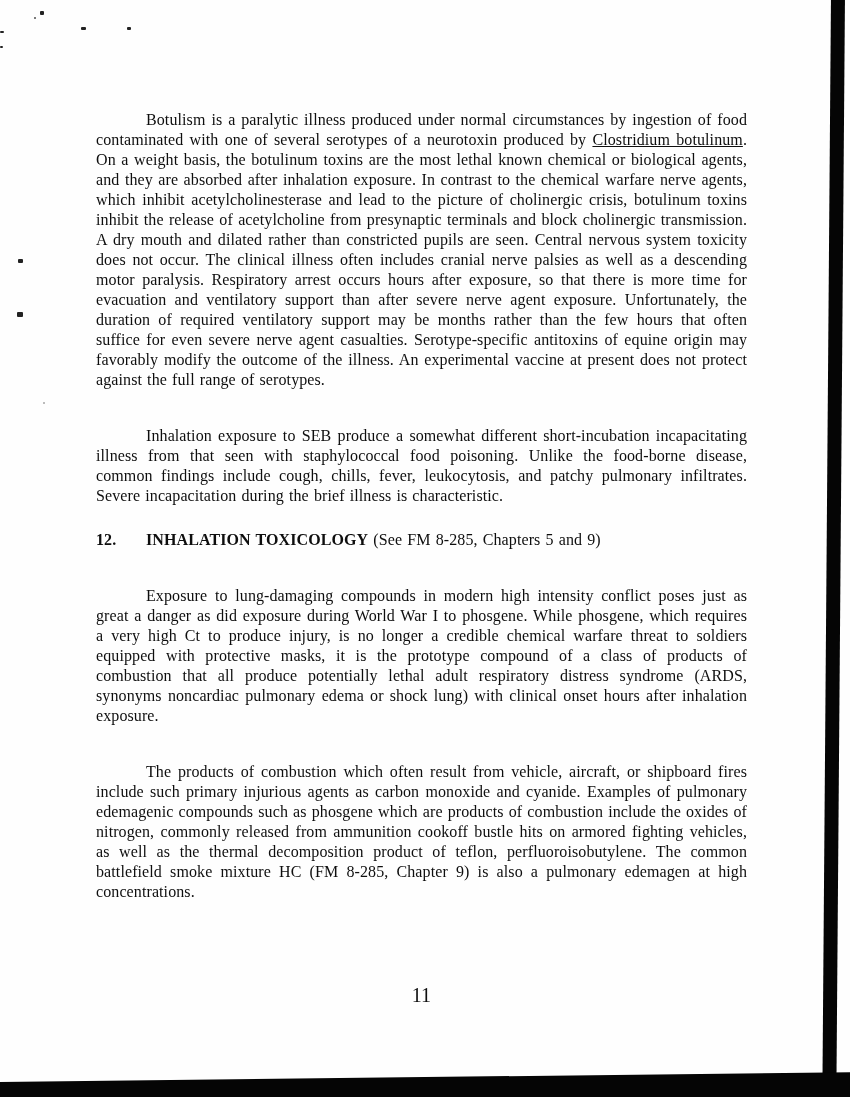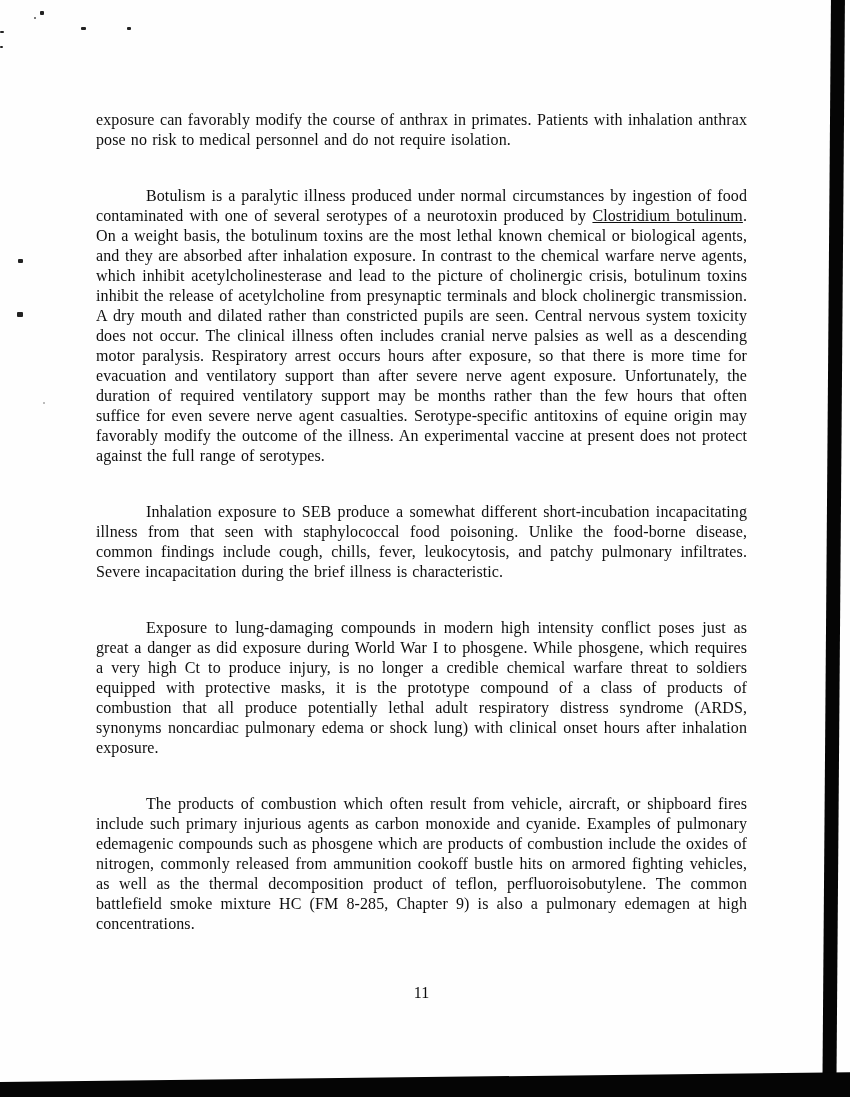--- a/index.html
+++ b/index.html
@@ -26,21 +26,21 @@
   .para.continuation { text-indent: 0; }
   .content > * + * { margin-top: 36px; }
   .section-heading { margin-top: 24px; margin-bottom: 0; text-align: left; }
   .h-num { font-weight: bold; display: inline-block; width: 50px; text-indent: 0; }
   .h-title { font-weight: bold; }
   .underline { text-decoration: underline; }
   .page-number {
     position: absolute;
     top: 984px; left: 96px; width: 651px;
     text-align: center;
-    font-size: 16px;
+    font-size: 20px;
   }
   
   .scan-bar-right {
     position: absolute;
     left: 831px; top: -6px;
     width: 14px; height: 1112px;
     background: #050505;
     transform: rotate(0.45deg);
     transform-origin: top left;
   }
@@ -63,26 +63,26 @@
   .s8 { left: 17px;  top: 312px; width: 6px; height: 5px; }
   .s9 { left: 43px;  top: 402px; width: 2px; height: 2px; opacity: .4; }
 </style>
 </head>
 <body>
 
 <div class="scan-page">
 
   <div class="content">
 
-    <p class="para continuation">exposure can favorably modify the course of anthrax in primates.  Patients with inhalation anthrax pose no risk to medical personnel and do not require isolation.</p>
 
     <p class="para"><span>Botulism is a paralytic illness produced under normal circumstances by ingestion of food contaminated with one of several serotypes of a neurotoxin produced by </span><span class="underline">Clostridium botulinum</span><span>.  On a weight basis, the botulinum toxins are the most lethal known chemical or biological agents, and they are absorbed after inhalation exposure.  In contrast to the chemical warfare nerve agents, which inhibit acetylcholinesterase and lead to the picture of cholinergic crisis, botulinum toxins inhibit the release of acetylcholine from presynaptic terminals and block cholinergic transmission.  A dry mouth and dilated rather than constricted pupils are seen.  Central nervous system toxicity does not occur.  The clinical illness often includes cranial nerve palsies as well as a descending motor paralysis.  Respiratory arrest occurs hours after exposure, so that there is more time for evacuation and ventilatory support than after severe nerve agent exposure.  Unfortunately, the duration of required ventilatory support may be months rather than the few hours that often suffice for even severe nerve agent casualties.  Serotype-specific antitoxins of equine origin may favorably modify the outcome of the illness.  An experimental vaccine at present does not protect against the full range of serotypes.</span></p>
 
     <p class="para">Inhalation exposure to SEB produce a somewhat different short-incubation incapacitating illness from that seen with staphylococcal food poisoning.  Unlike the food-borne disease, common findings include cough, chills, fever, leukocytosis, and patchy pulmonary infiltrates.  Severe incapacitation during the brief illness is characteristic.</p>
 
+    <div class="section-heading"><span class="h-num">12.</span><span class="h-title">INHALATION TOXICOLOGY</span><span class="h-suffix"> (See FM 8-285, Chapters 5 and 9)</span></div>
 
     <p class="para">Exposure to lung-damaging compounds in modern high intensity conflict poses just as great a danger as did exposure during World War I to phosgene.  While phosgene, which requires a very high Ct to produce injury, is no longer a credible chemical warfare threat to soldiers equipped with protective masks, it is the prototype compound of a class of products of combustion that all produce potentially lethal adult respiratory distress syndrome (ARDS, synonyms noncardiac pulmonary edema or shock lung) with clinical onset hours after inhalation exposure.</p>
 
     <p class="para">The products of combustion which often result from vehicle, aircraft, or shipboard fires include such primary injurious agents as carbon monoxide and cyanide.  Examples of pulmonary edemagenic compounds such as phosgene which are products of combustion include the oxides of nitrogen, commonly released from ammunition cookoff bustle hits on armored fighting vehicles, as well as the thermal decomposition product of teflon, perfluoroisobutylene.  The common battlefield smoke mixture HC (FM 8-285, Chapter 9) is also a pulmonary edemagen at high concentrations.</p>
 
   </div>
 
   <div class="page-number">11</div>
 
   <div class="scan-bar-right"></div>

